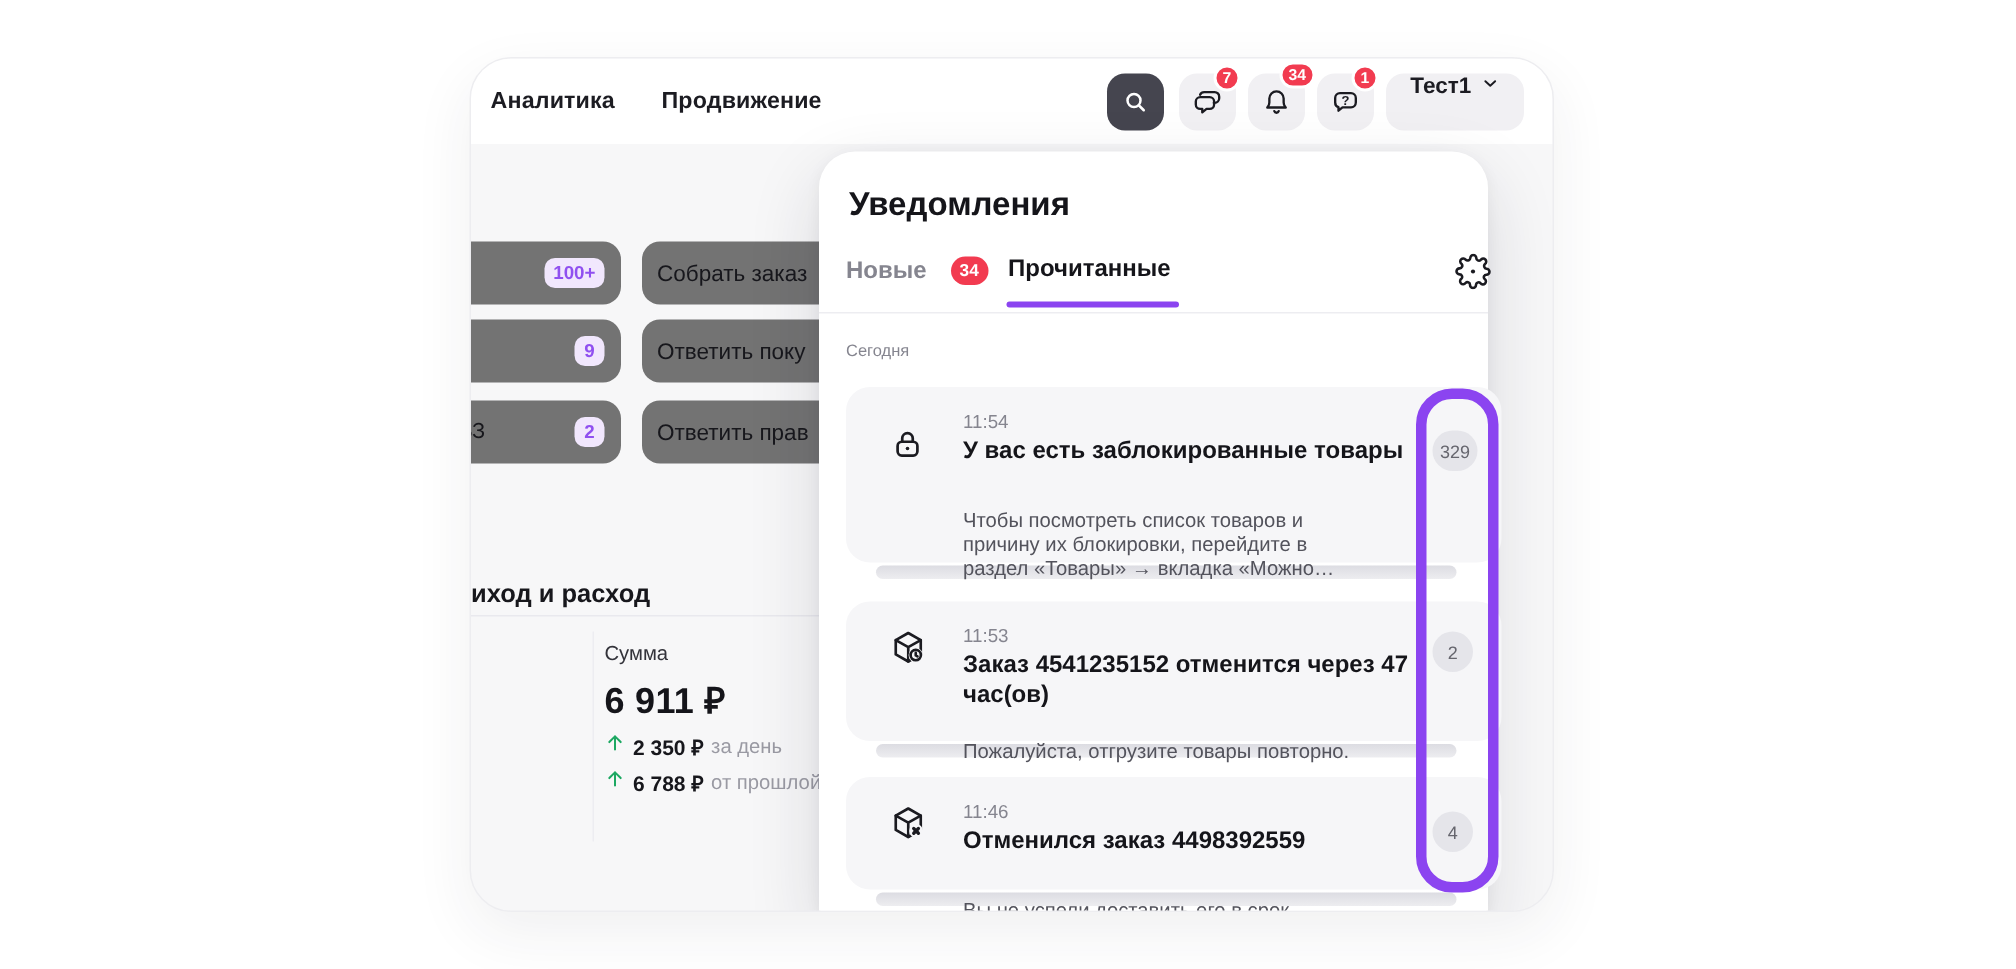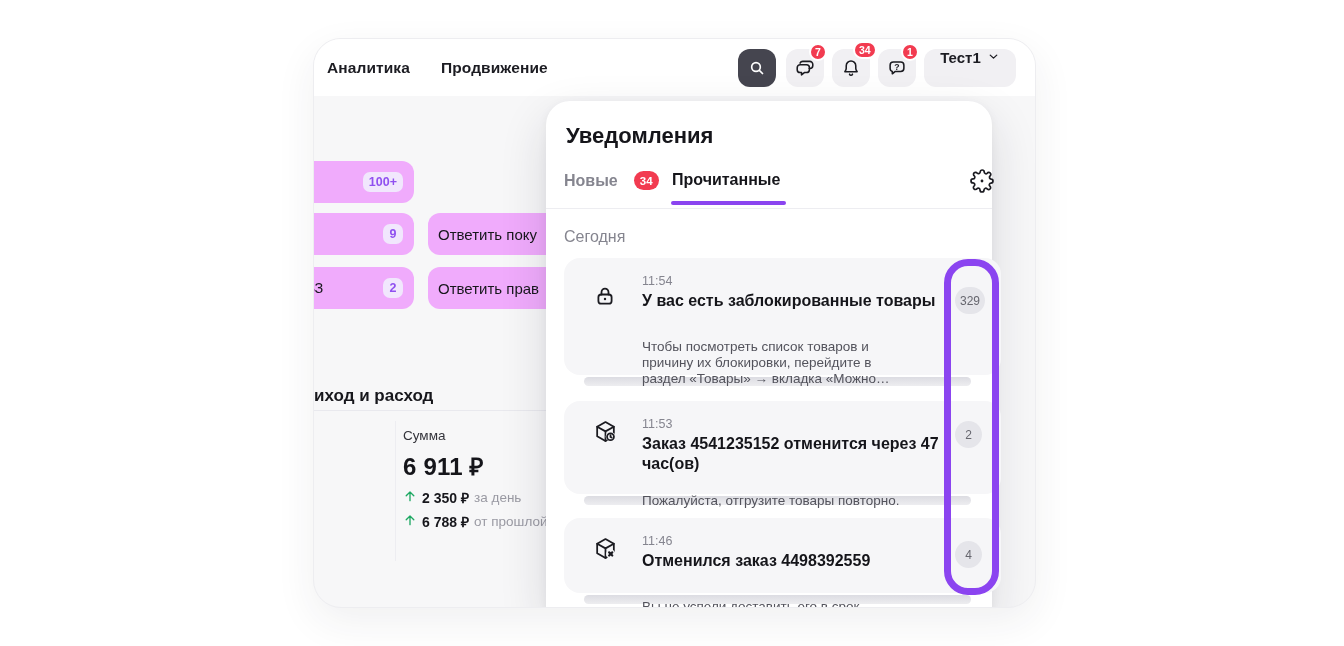--- a/index.html
+++ b/index.html
@@ -31,21 +31,21 @@
              font-size:15px; font-weight:700; color:#1c1c22; cursor:pointer; }
 
   .red-badge { position:absolute; min-width:18px; height:18px; padding:0 4px; border-radius:10px;
                background:#f23b50; border:2px solid #ffffff; color:#fff; font-size:10.5px; font-weight:700;
                display:flex; align-items:center; justify-content:center; z-index:3; }
   .badge-chat { left:495px; top:4px; }
   .badge-bell { left:539px; top:2px; }
   .badge-help { left:587px; top:4px; }
 
   
-  .mini-card { position:absolute; background:#f0abfc; border-radius:12px; }
+  .mini-card { position:absolute; background:#737373; border-radius:12px; }
   .badge-card { left:-20px; width:120px; height:42px; }
   .action-card { left:114px; width:146px; height:42px; display:flex; align-items:center; padding-left:10px;
                  font-size:15px; font-weight:500; color:#17171c; }
   .row-y1 { top:122px; } .row-y2 { top:174px; } .row-y3 { top:228px; }
   .purple-pill { position:absolute; top:50%; transform:translateY(-50%); right:11px; height:20px; min-width:20px;
                  padding:0 6px; border-radius:7px; background:#f1e7fd; color:#9050f0; font-size:12.5px; font-weight:700;
                  display:flex; align-items:center; justify-content:center; }
   .pvz-label { position:absolute; left:1px; top:50%; transform:translateY(-50%); font-size:14.5px; font-weight:500; color:#17171c; }
 
   .fin-header { position:absolute; left:0; top:347px; font-size:17px; font-weight:700; color:#17171c; }
@@ -63,21 +63,21 @@
            border-radius:24px 24px 0 0; box-shadow:0 18px 48px rgba(28,28,48,.14), 0 2px 10px rgba(28,28,48,.05);padding-left:48px; }
   .panel-title { position:absolute; left:20px; top:22px; font-size:22px; font-weight:800; color:#15151a; }
   .tab { position:absolute; top:70px; display:flex; align-items:center; gap:16px; cursor:pointer; }
   .tab-new { left:18px; font-size:16px; font-weight:600; color:#85858f; }
   .tab-read { left:126px; font-size:16px; font-weight:700; color:#15151a; }
   .tab-badge { position:static; min-width:24px; height:19px; border:none; border-radius:10px; background:#f23b50;
                color:#fff; font-size:11.5px; font-weight:700; display:flex; align-items:center; justify-content:center; padding:0 6px; }
   .tab-underline { position:absolute; left:125px; top:100px; width:115px; height:4px; border-radius:2px; background:#8b44f0; }
   .gear-btn { position:absolute; left:420px; top:66px; width:32px; height:32px; display:flex; align-items:center; justify-content:center; cursor:pointer; }
   .panel-divider { position:absolute; left:0; top:107px; width:100%; height:1px; background:#ededf1; }
-  .section-label { position:absolute; left:18px; top:127px; font-size:16px; font-weight:400; color:#85858f; }
+  .section-label { position:absolute; left:18px; top:127px; font-size:11px; font-weight:400; color:#85858f; }
 
   .ncard { position:absolute; left:18px; width:437px; background:#f6f6f8; border-radius:16px; }
   .ncard-1 { top:157px; height:117px; }
   .ncard-2 { top:300px; height:93px; }
   .ncard-3 { top:417px; height:75px; }
   .stackbar { position:absolute; left:38px; width:387px; height:9px; border-radius:6px;
               background:linear-gradient(#dcdce2, #ededf0); }
   .stackbar-1 { top:276px; } .stackbar-2 { top:395px; } .stackbar-3 { top:494px; }
 
   .n-icon { position:absolute; left:29px; top:26px; }
@@ -151,20 +151,23 @@
           <svg width="13" height="13" viewBox="0 0 24 24" fill="none" stroke="#1b1b21" stroke-width="2.4" stroke-linecap="round" stroke-linejoin="round">
             <path d="M6 9.5 12 15l6-5.5"></path>
           </svg>
         </span>
       </div>
     </div>
 
     <div class="mini-card badge-card row-y1">
       <span class="purple-pill">100+</span>
     </div>
+    <div class="mini-card action-card row-y1">
+        <span>Собрать заказ</span>
+      </div>
 
     <div class="mini-card badge-card row-y2">
       <span class="purple-pill">9</span>
     </div>
     <div class="mini-card action-card row-y2">
         <span>Ответить поку</span>
       </div>
 
     <div class="mini-card badge-card row-y3">
       <span class="pvz-label">ПВЗ</span>

